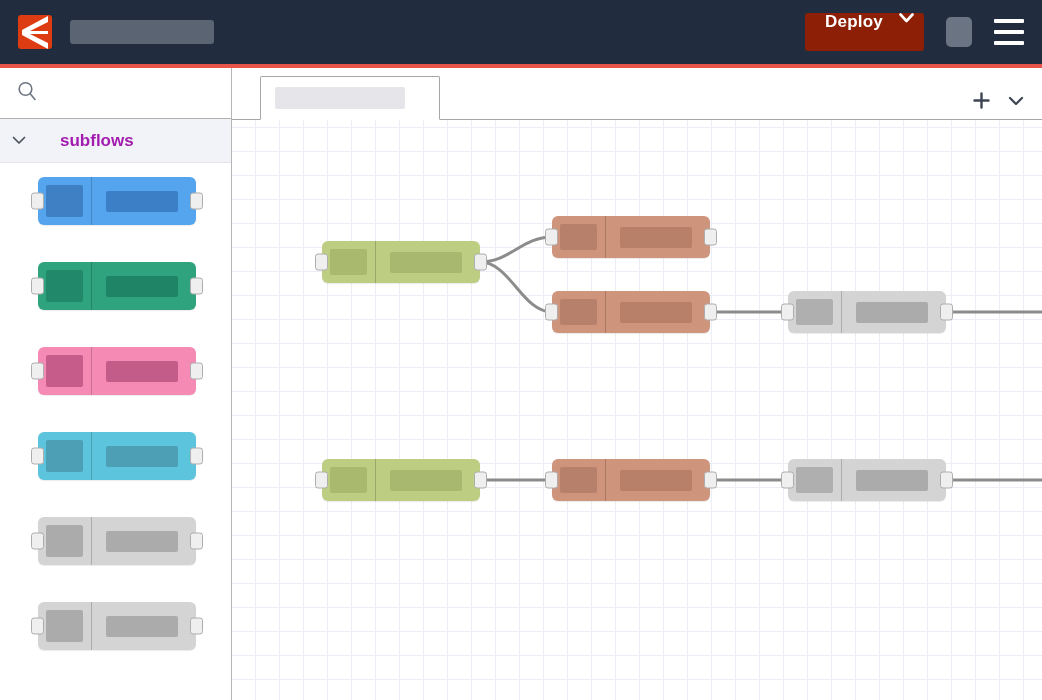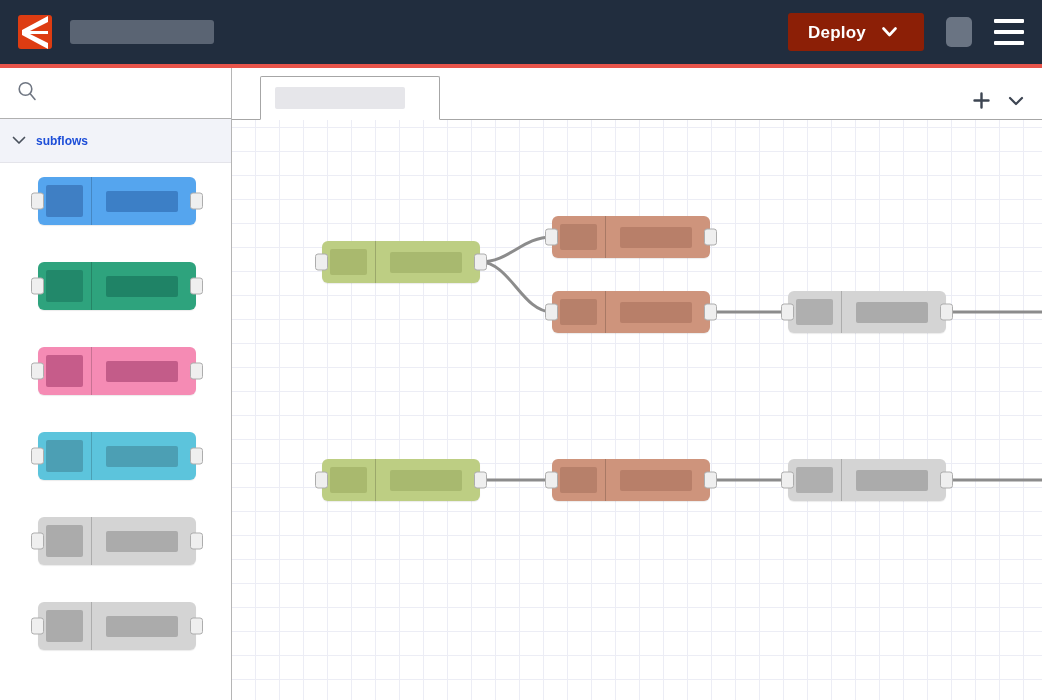--- a/index.html
+++ b/index.html
@@ -43,22 +43,22 @@
   }
 
   .header-spacer { flex: 1 1 auto; }
 
   #deploy-button {
     height: 38px;
     background: #8C1F06;
     border: none;
     border-radius: 3px;
     color: #ffffff;
-    display: flex; align-items: center;
-    padding: 0 27px 0 20px;
+    display: flex; align-items: flex-start;
+    padding: 0 10px 0 20px;
     cursor: pointer;
   }
   #deploy-label {
     font-size: 17px; font-weight: bold;
     letter-spacing: .2px;
     line-height: 1;
   }
   #deploy-chevron { margin-left: 16px; display: flex; align-items: center; }
 
   #header-user {
@@ -97,21 +97,21 @@
   #palette-category {
     height: 44px;
     background: #F2F3F9;
     border-bottom: 1px solid #e4e4ea;
     display: flex; align-items: center;
     padding-left: 12px;
     cursor: pointer;
   }
   #palette-category-chevron { display: flex; align-items: center; margin-right: 10px; }
   #palette-category-label {
-    font-size: 12px; font-weight: bold; color: #1d4ed8;
+    font-size: 17px; font-weight: bold; color: #a21caf; margin-left: 24px;
   }
 
   #palette-list { padding-top: 14px; }
 
   
   .node {
     position: relative;
     border-radius: 6px;
     display: flex;
     align-items: center;

